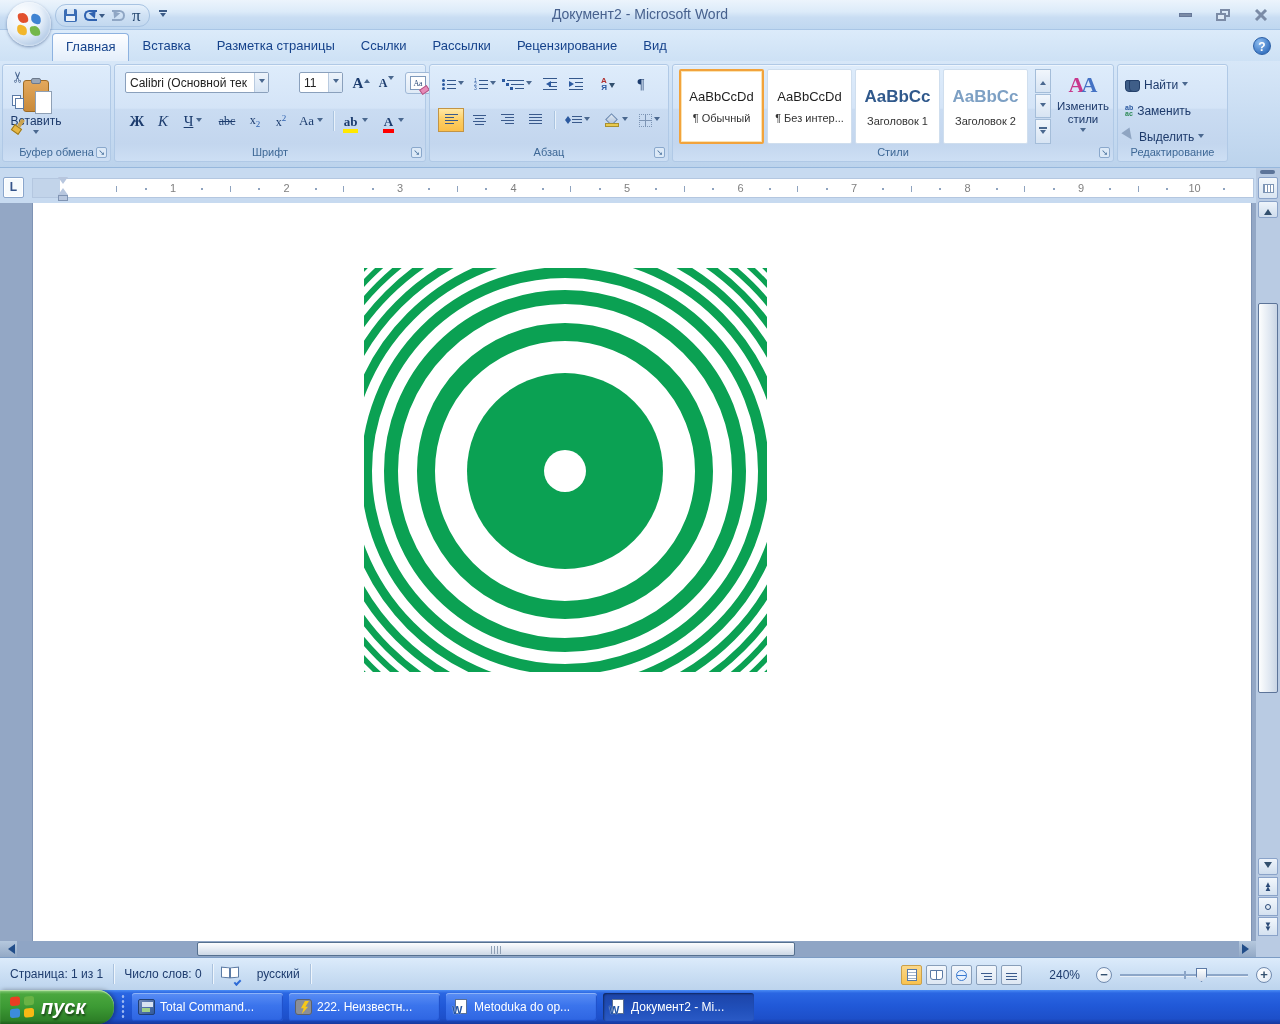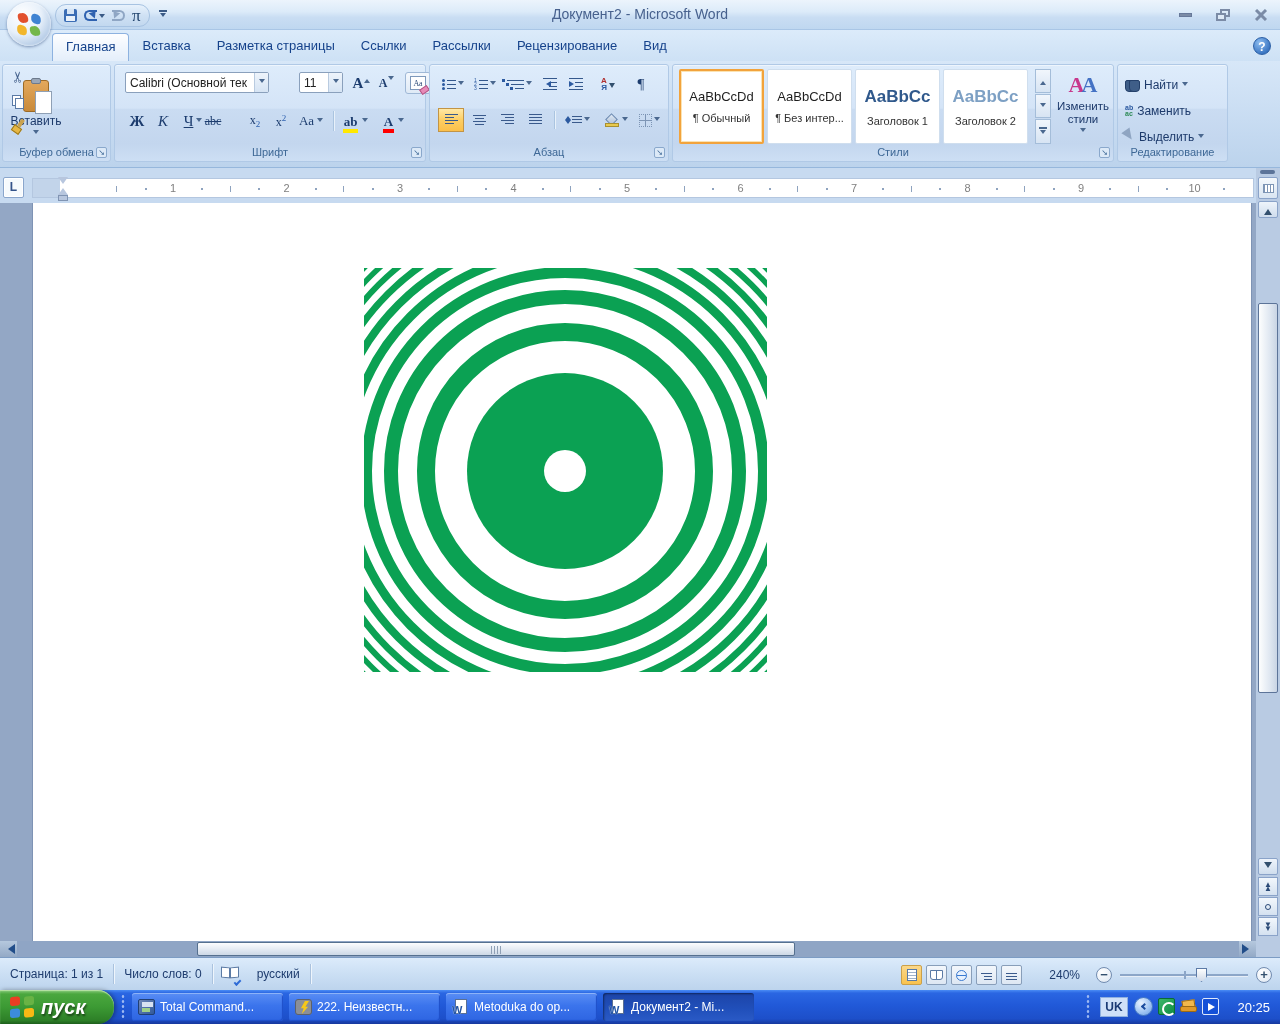--- a/index.html
+++ b/index.html
@@ -469,21 +469,21 @@
         <div class="fbtn" style="left:0; width:24px;">
           <span class="glyph-btn" style="font-weight:bold;">Ж</span>
           </div>
         <div class="fbtn" style="left:26px; width:24px;">
           <span class="glyph-btn" style="font-style:italic;">К</span>
           </div>
         <div class="fbtn" style="left:52px; width:32px;">
           <span class="glyph-btn ul">Ч</span>
             <span class="caret-dn" style="margin-left:3px;"></span>
           </div>
-        <div class="fbtn" style="left:74px; width:28px;">
+        <div class="fbtn" style="left:88px; width:28px;">
           <span class="glyph-btn strike" style="font-size:12px;">abc</span>
           </div>
         <div class="fbtn" style="left:118px; width:24px;">
           <span class="subsup"><span>x</span><sub>2</sub></span>
           </div>
         <div class="fbtn" style="left:144px; width:24px;">
           <span class="subsup"><span>x</span><sup>2</sup></span>
           </div>
         <div class="fbtn" style="left:170px; width:32px;">
           <span class="glyph-btn" style="font-size:13px;">Aa</span>
@@ -920,28 +920,14 @@
           <div class="tlabel">Metoduka do op...</div>
         </div>
         <div class="task active">
           <div class="ticon ticon-word">
             <div class="pg"></div>
             <div class="w">W</div>
           </div>
           <div class="tlabel">Документ2 - Mi...</div>
         </div>
       </div>
-    <div id="tray">
-      <span id="tray-sep"></span>
-      <span id="lang-box">UK</span>
-      <span id="tray-chevron">
-          <span class="ch"></span>
-        </span>
-      <span class="tray-ico" id="tico-green"></span>
-      <span class="tray-ico" id="tico-cap">
-        <span class="top"></span>
-          <span class="brim"></span>
-        </span>
-      <span class="tray-ico" id="tico-play"></span>
-      <span id="tray-clock">20:25</span>
-    </div>
   </div>
 </div>
 
 </body></html>

